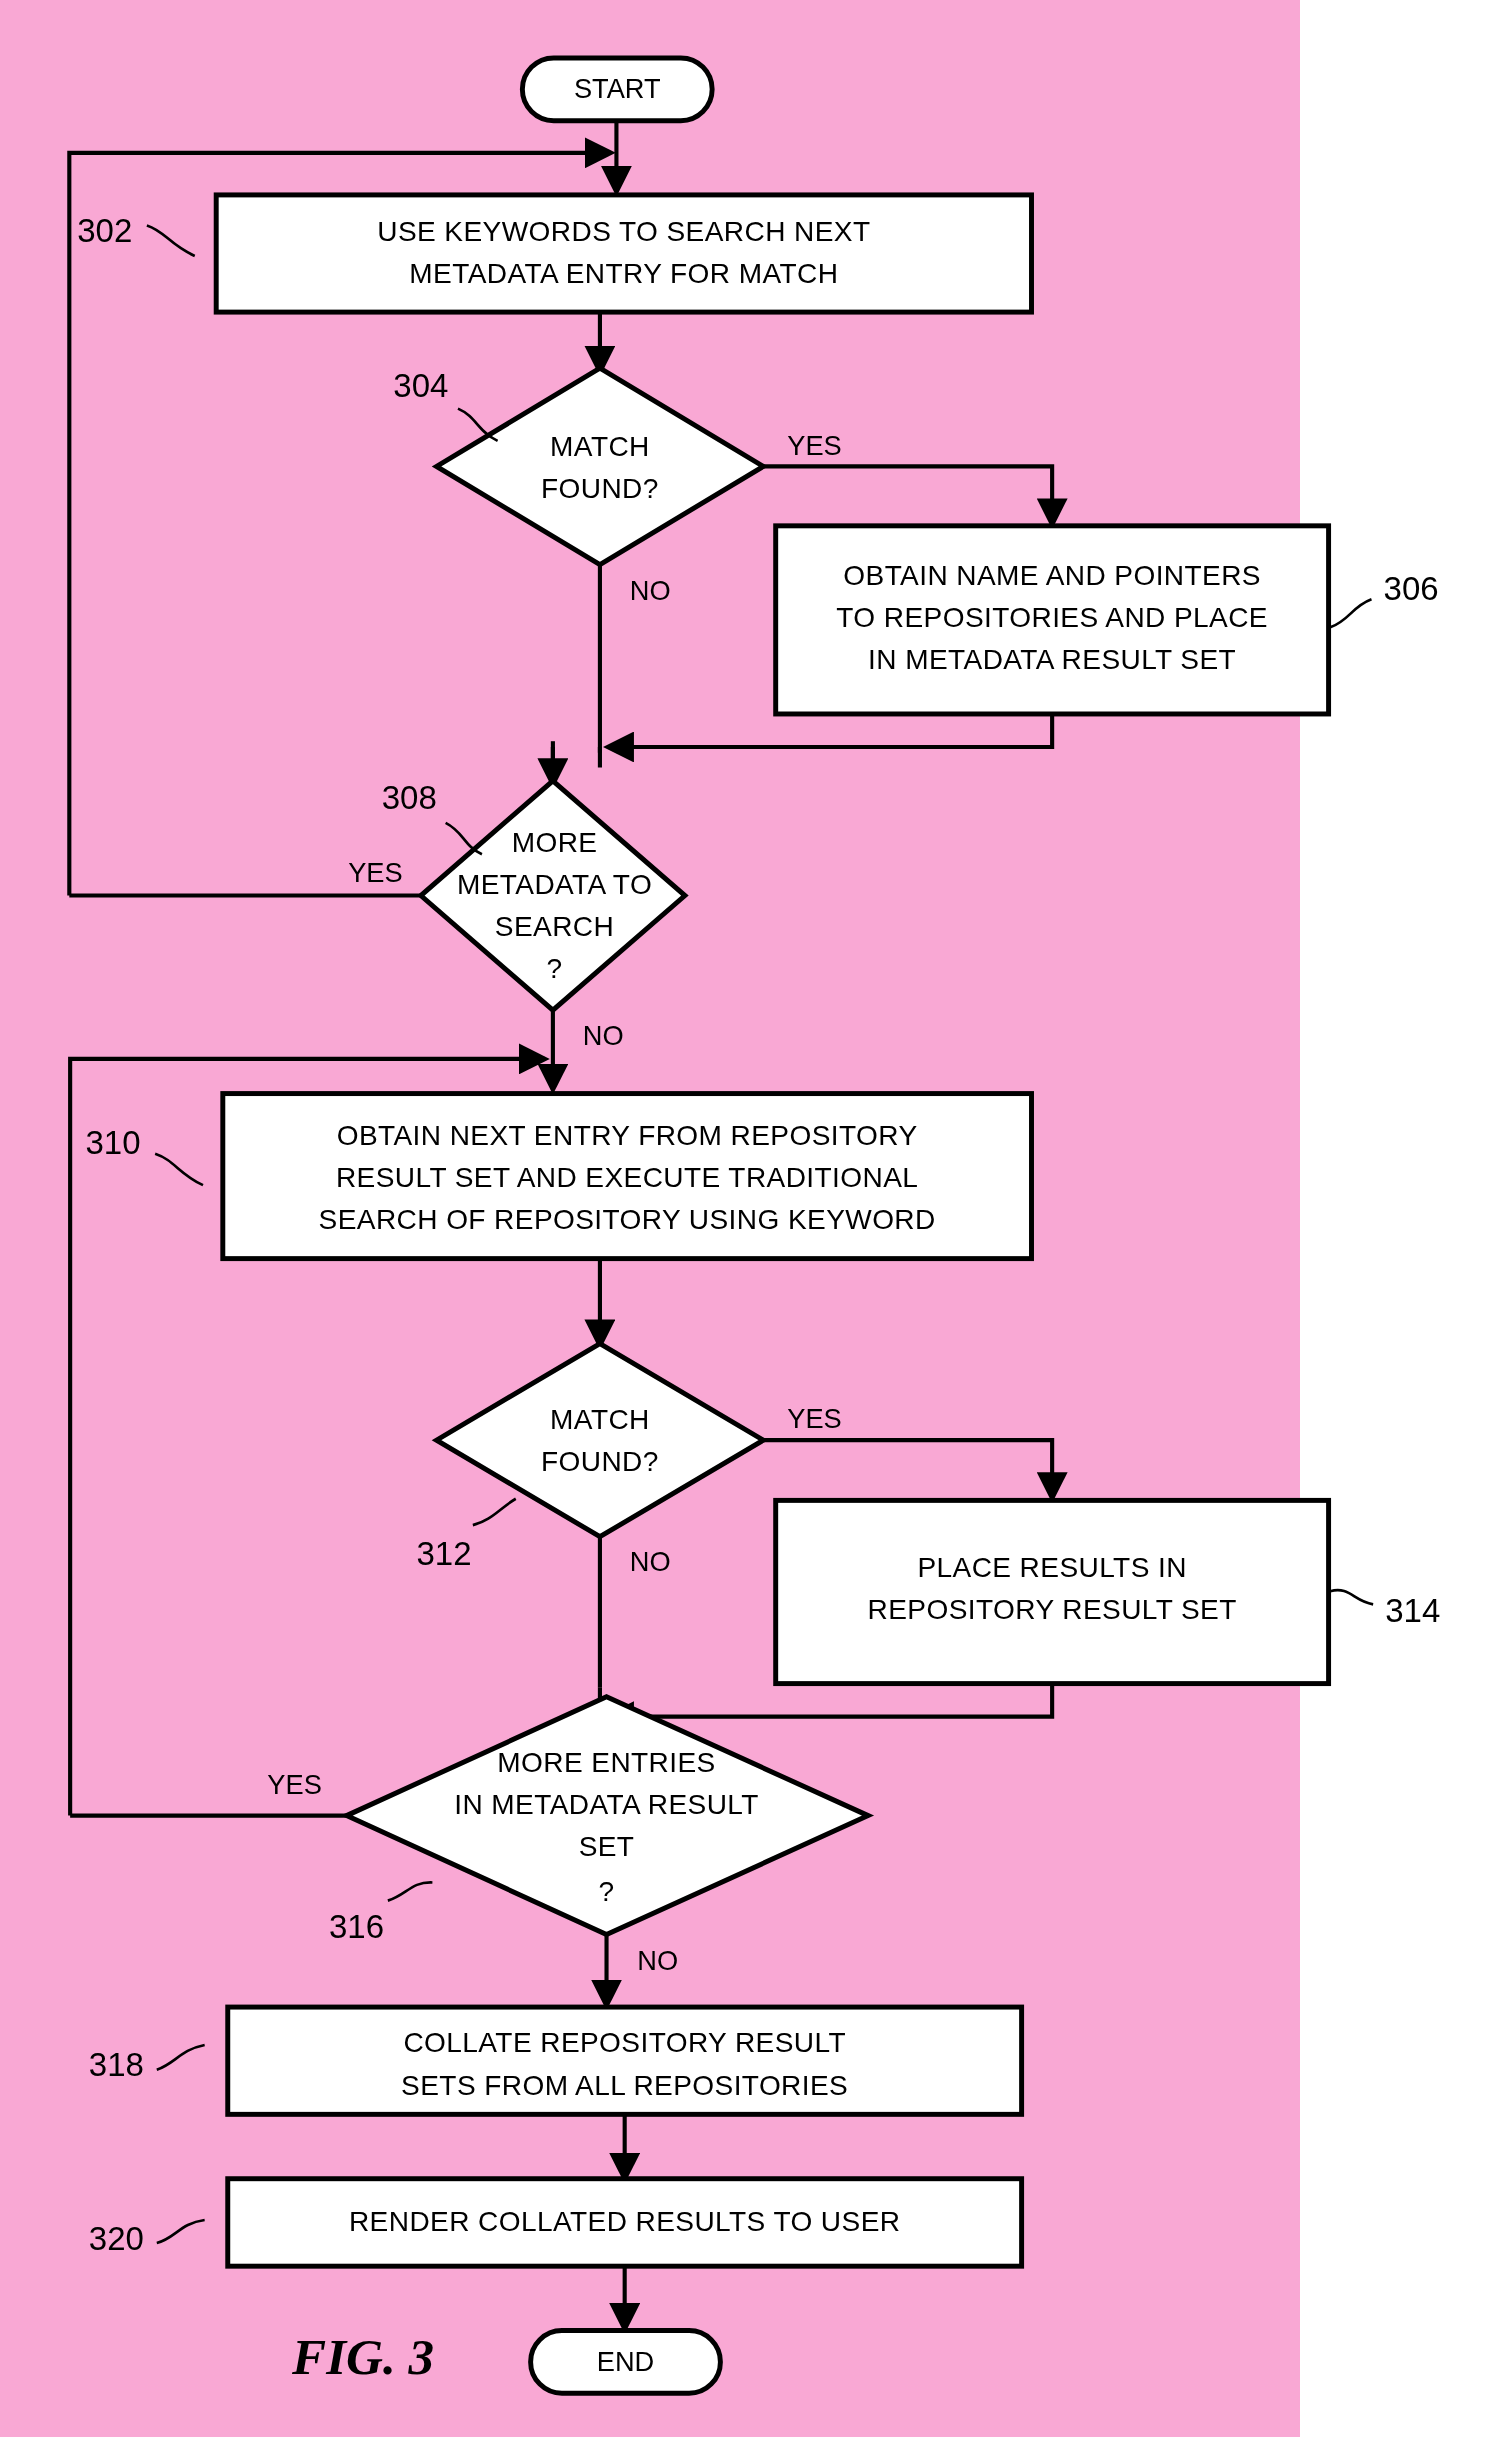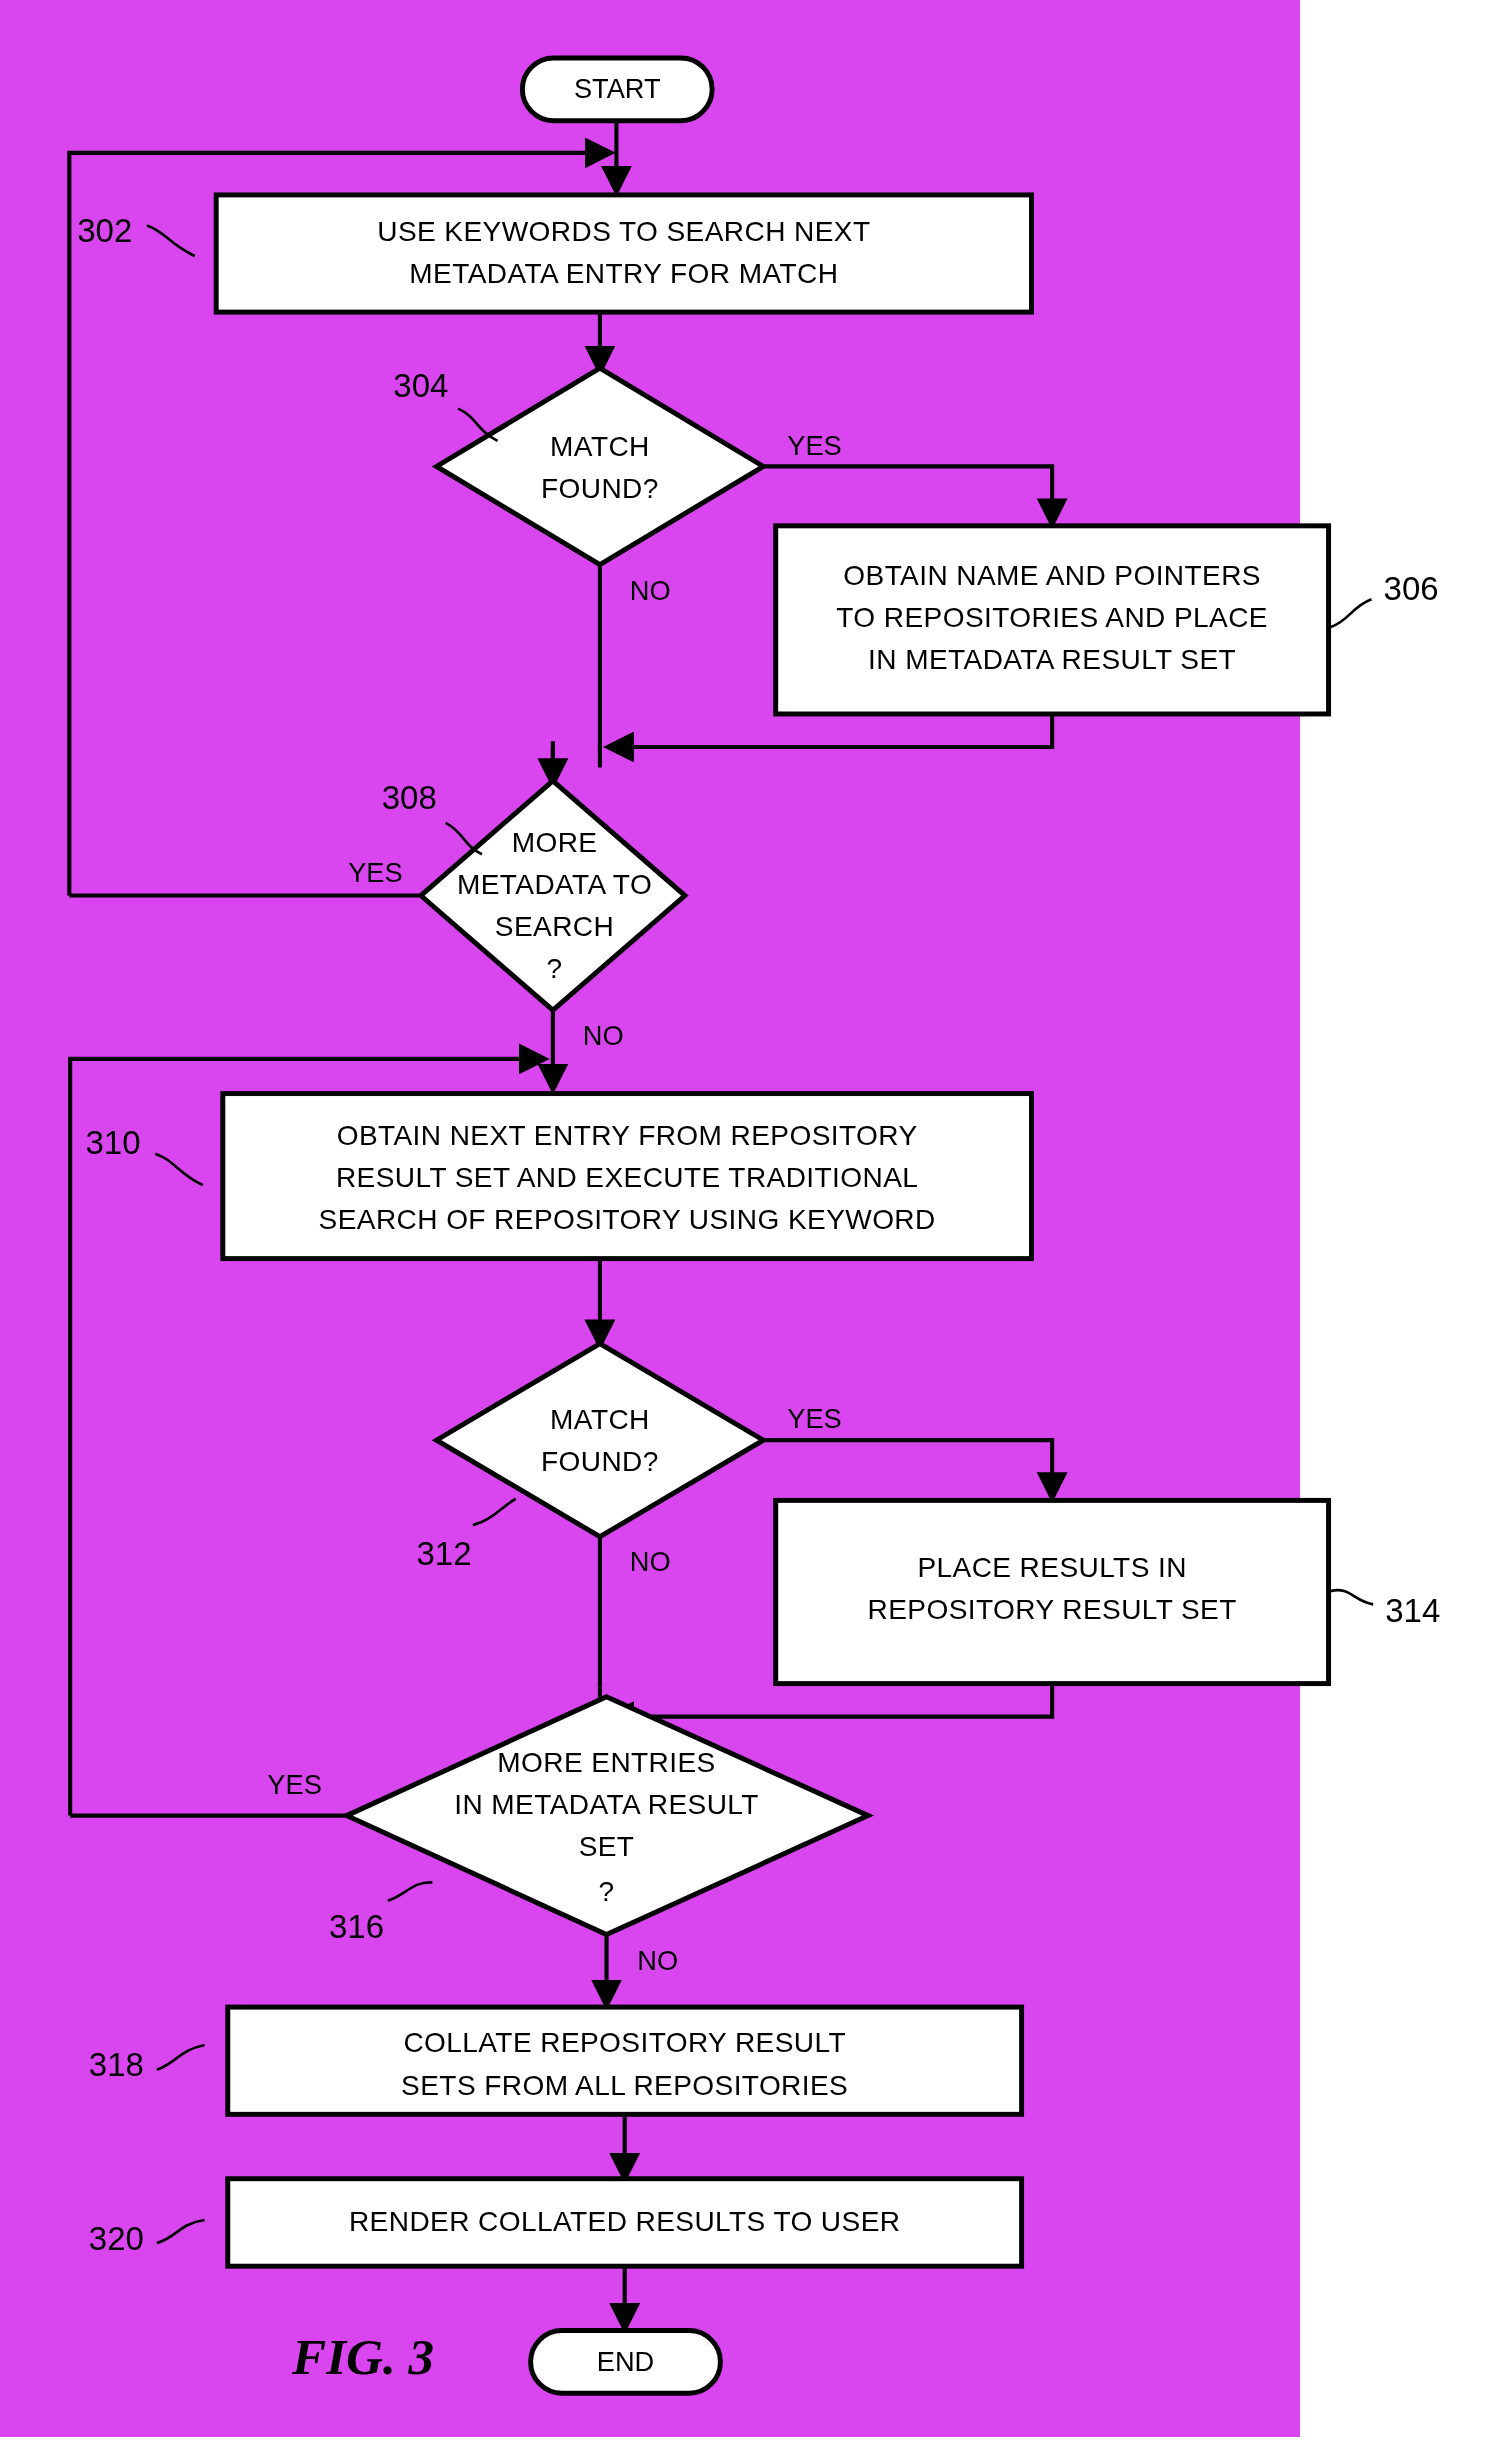--- a/index.html
+++ b/index.html
@@ -1,17 +1,17 @@
 <!DOCTYPE html>
 <html style="font-size:13.2px"><head>
 <meta charset="utf-8">
 <style>
   html,body{margin:0;padding:0;background:#ffffff;}
   body{width:1506px;height:2438px;overflow:hidden;font-family:"Liberation Sans",sans-serif;}
-  #figure{position:relative;width:1300px;height:2438px;background:#d946ef;}
+  #figure{position:relative;width:1300px;height:2438px;background:#f9a8d4;}
   svg{display:block;}
   .nodetext{font-family:"Liberation Sans",sans-serif;font-size:34px;fill:#000;text-anchor:middle;dominant-baseline:middle;letter-spacing:0.5px;}
   .termtext{font-family:"Liberation Sans",sans-serif;font-size:33px;fill:#000;text-anchor:middle;dominant-baseline:middle;}
   .edgelabel{font-family:"Liberation Sans",sans-serif;font-size:33px;fill:#000;text-anchor:middle;dominant-baseline:middle;}
   .refnum{font-family:"Liberation Sans",sans-serif;font-size:40px;fill:#000;text-anchor:middle;dominant-baseline:middle;}
   .figlabel{font-family:"Liberation Serif",serif;font-style:italic;font-weight:bold;font-size:62px;fill:#000;text-anchor:middle;dominant-baseline:middle;}
   .shape{fill:#ffffff;stroke:#000000;stroke-width:6;}
   .line{stroke:#000000;stroke-width:5;fill:none;}
   .leader{stroke:#000000;stroke-width:3.2;fill:none;}
 </style>

